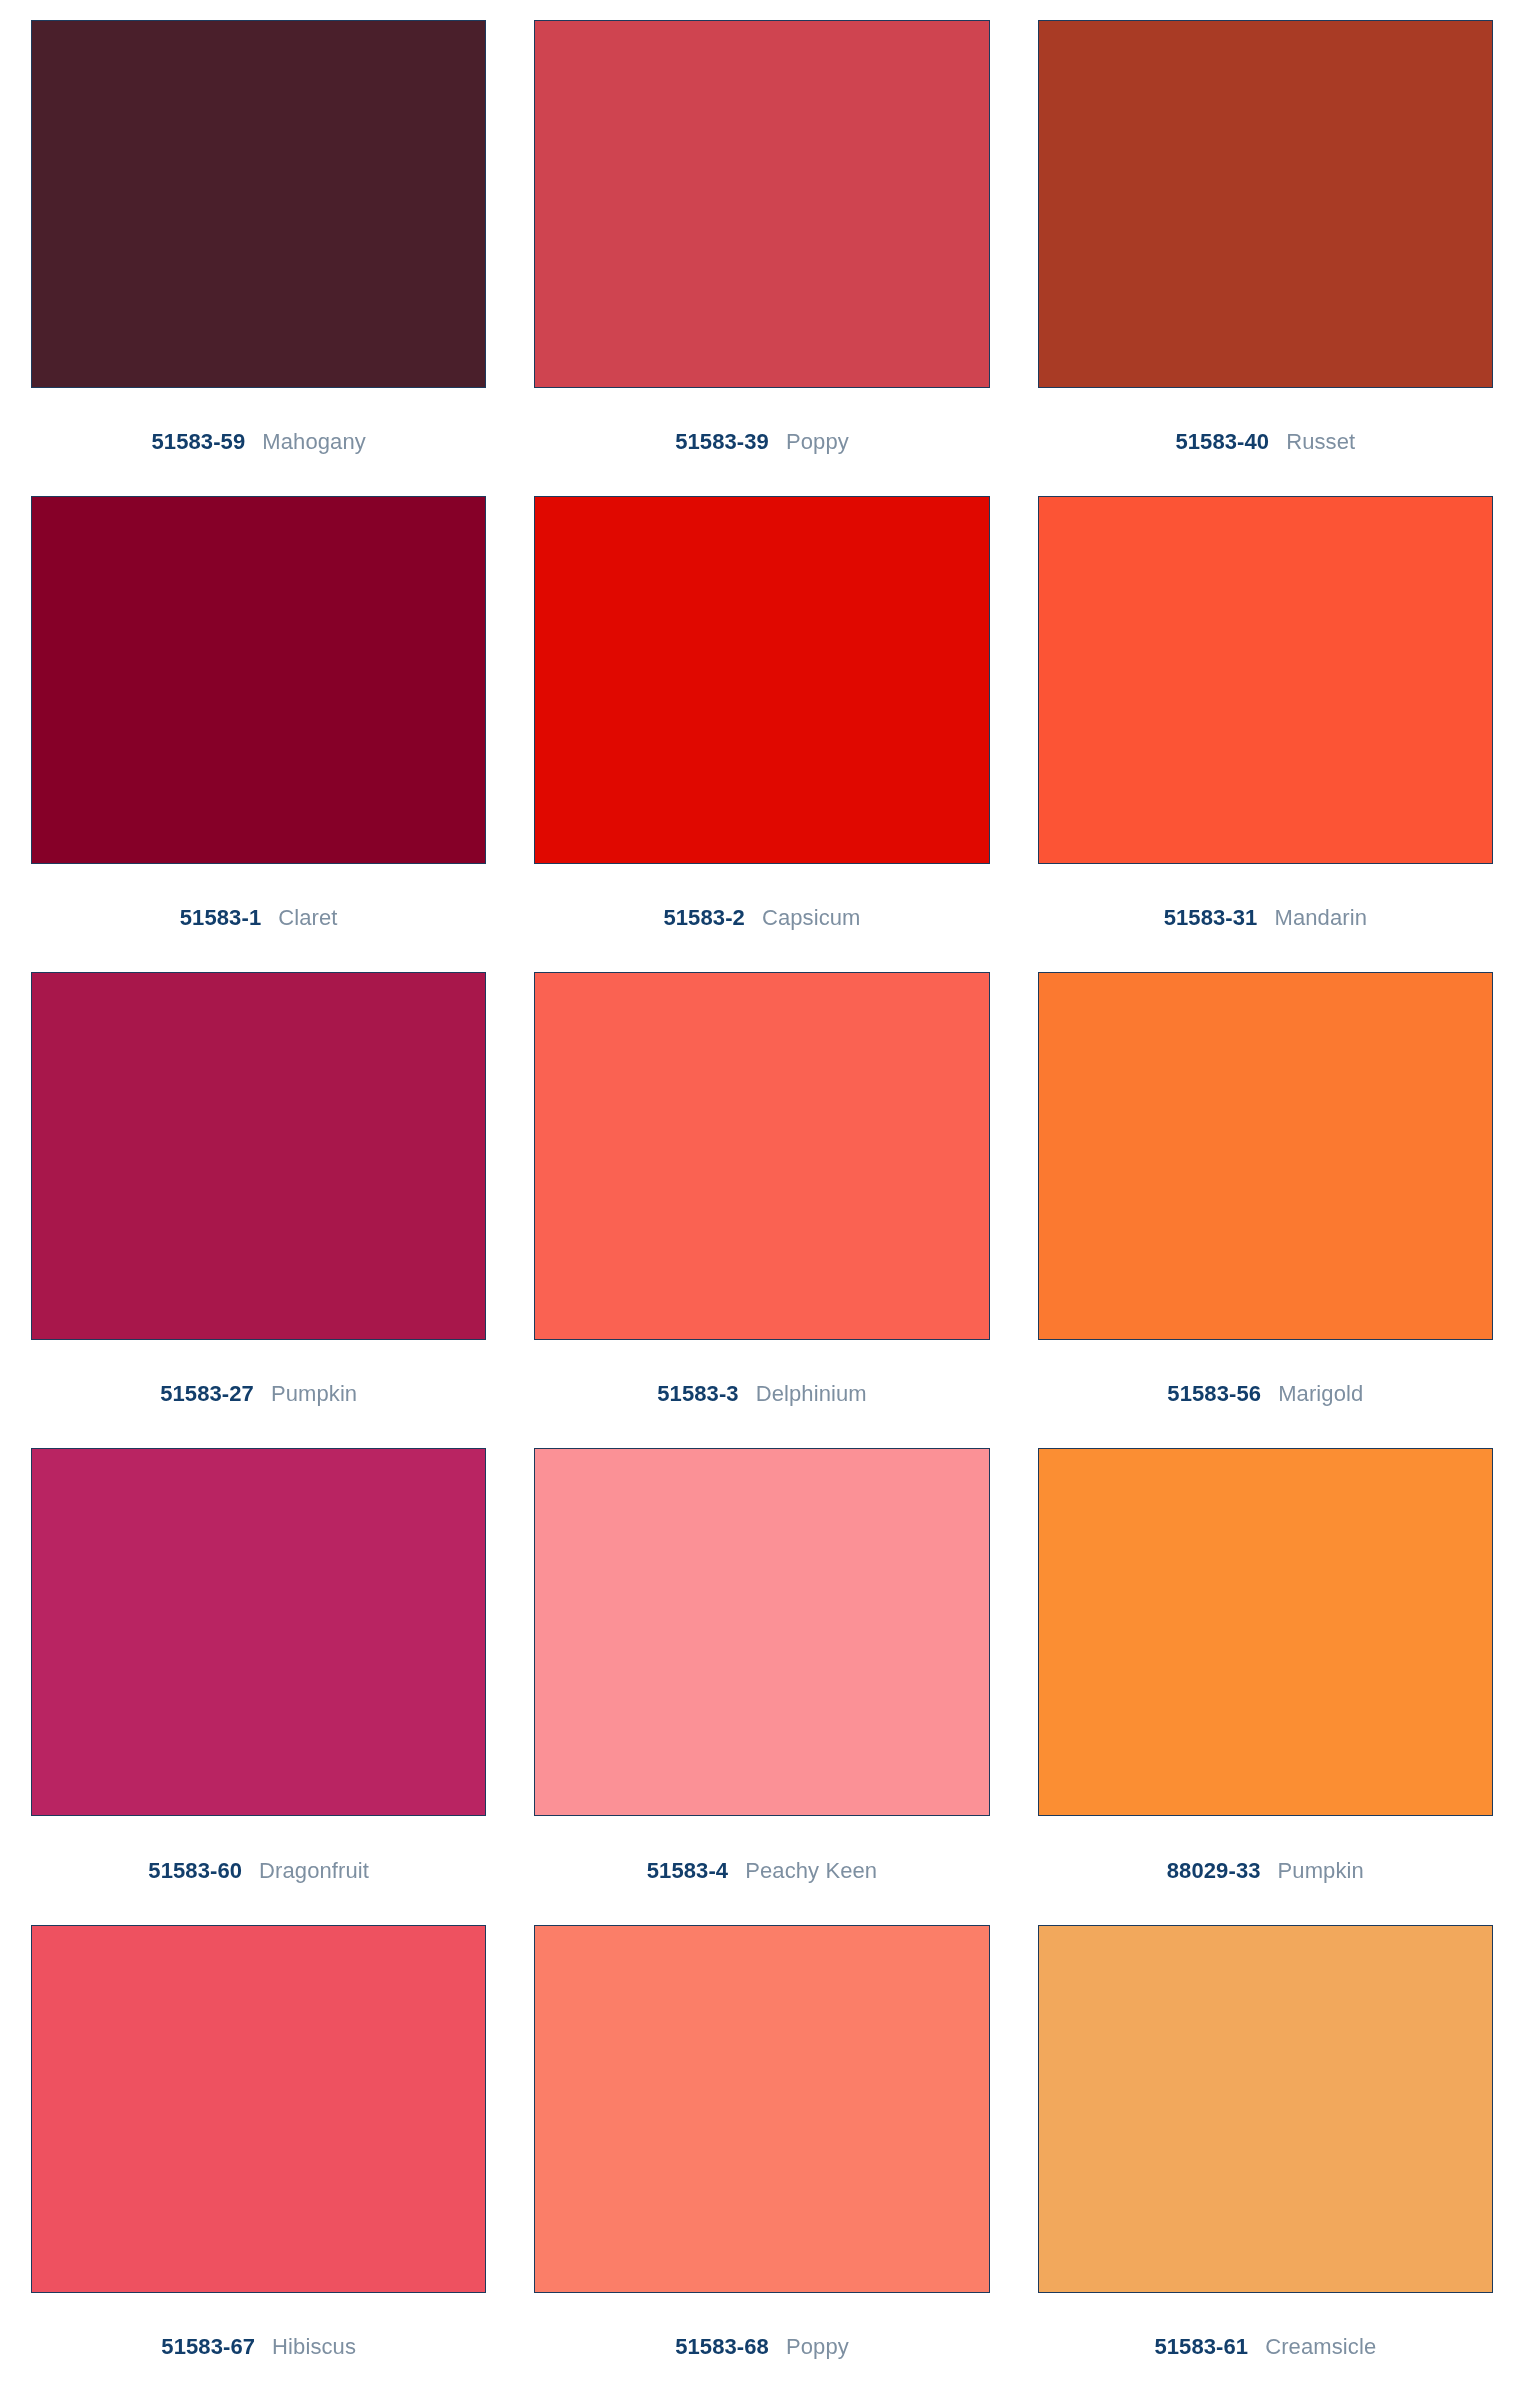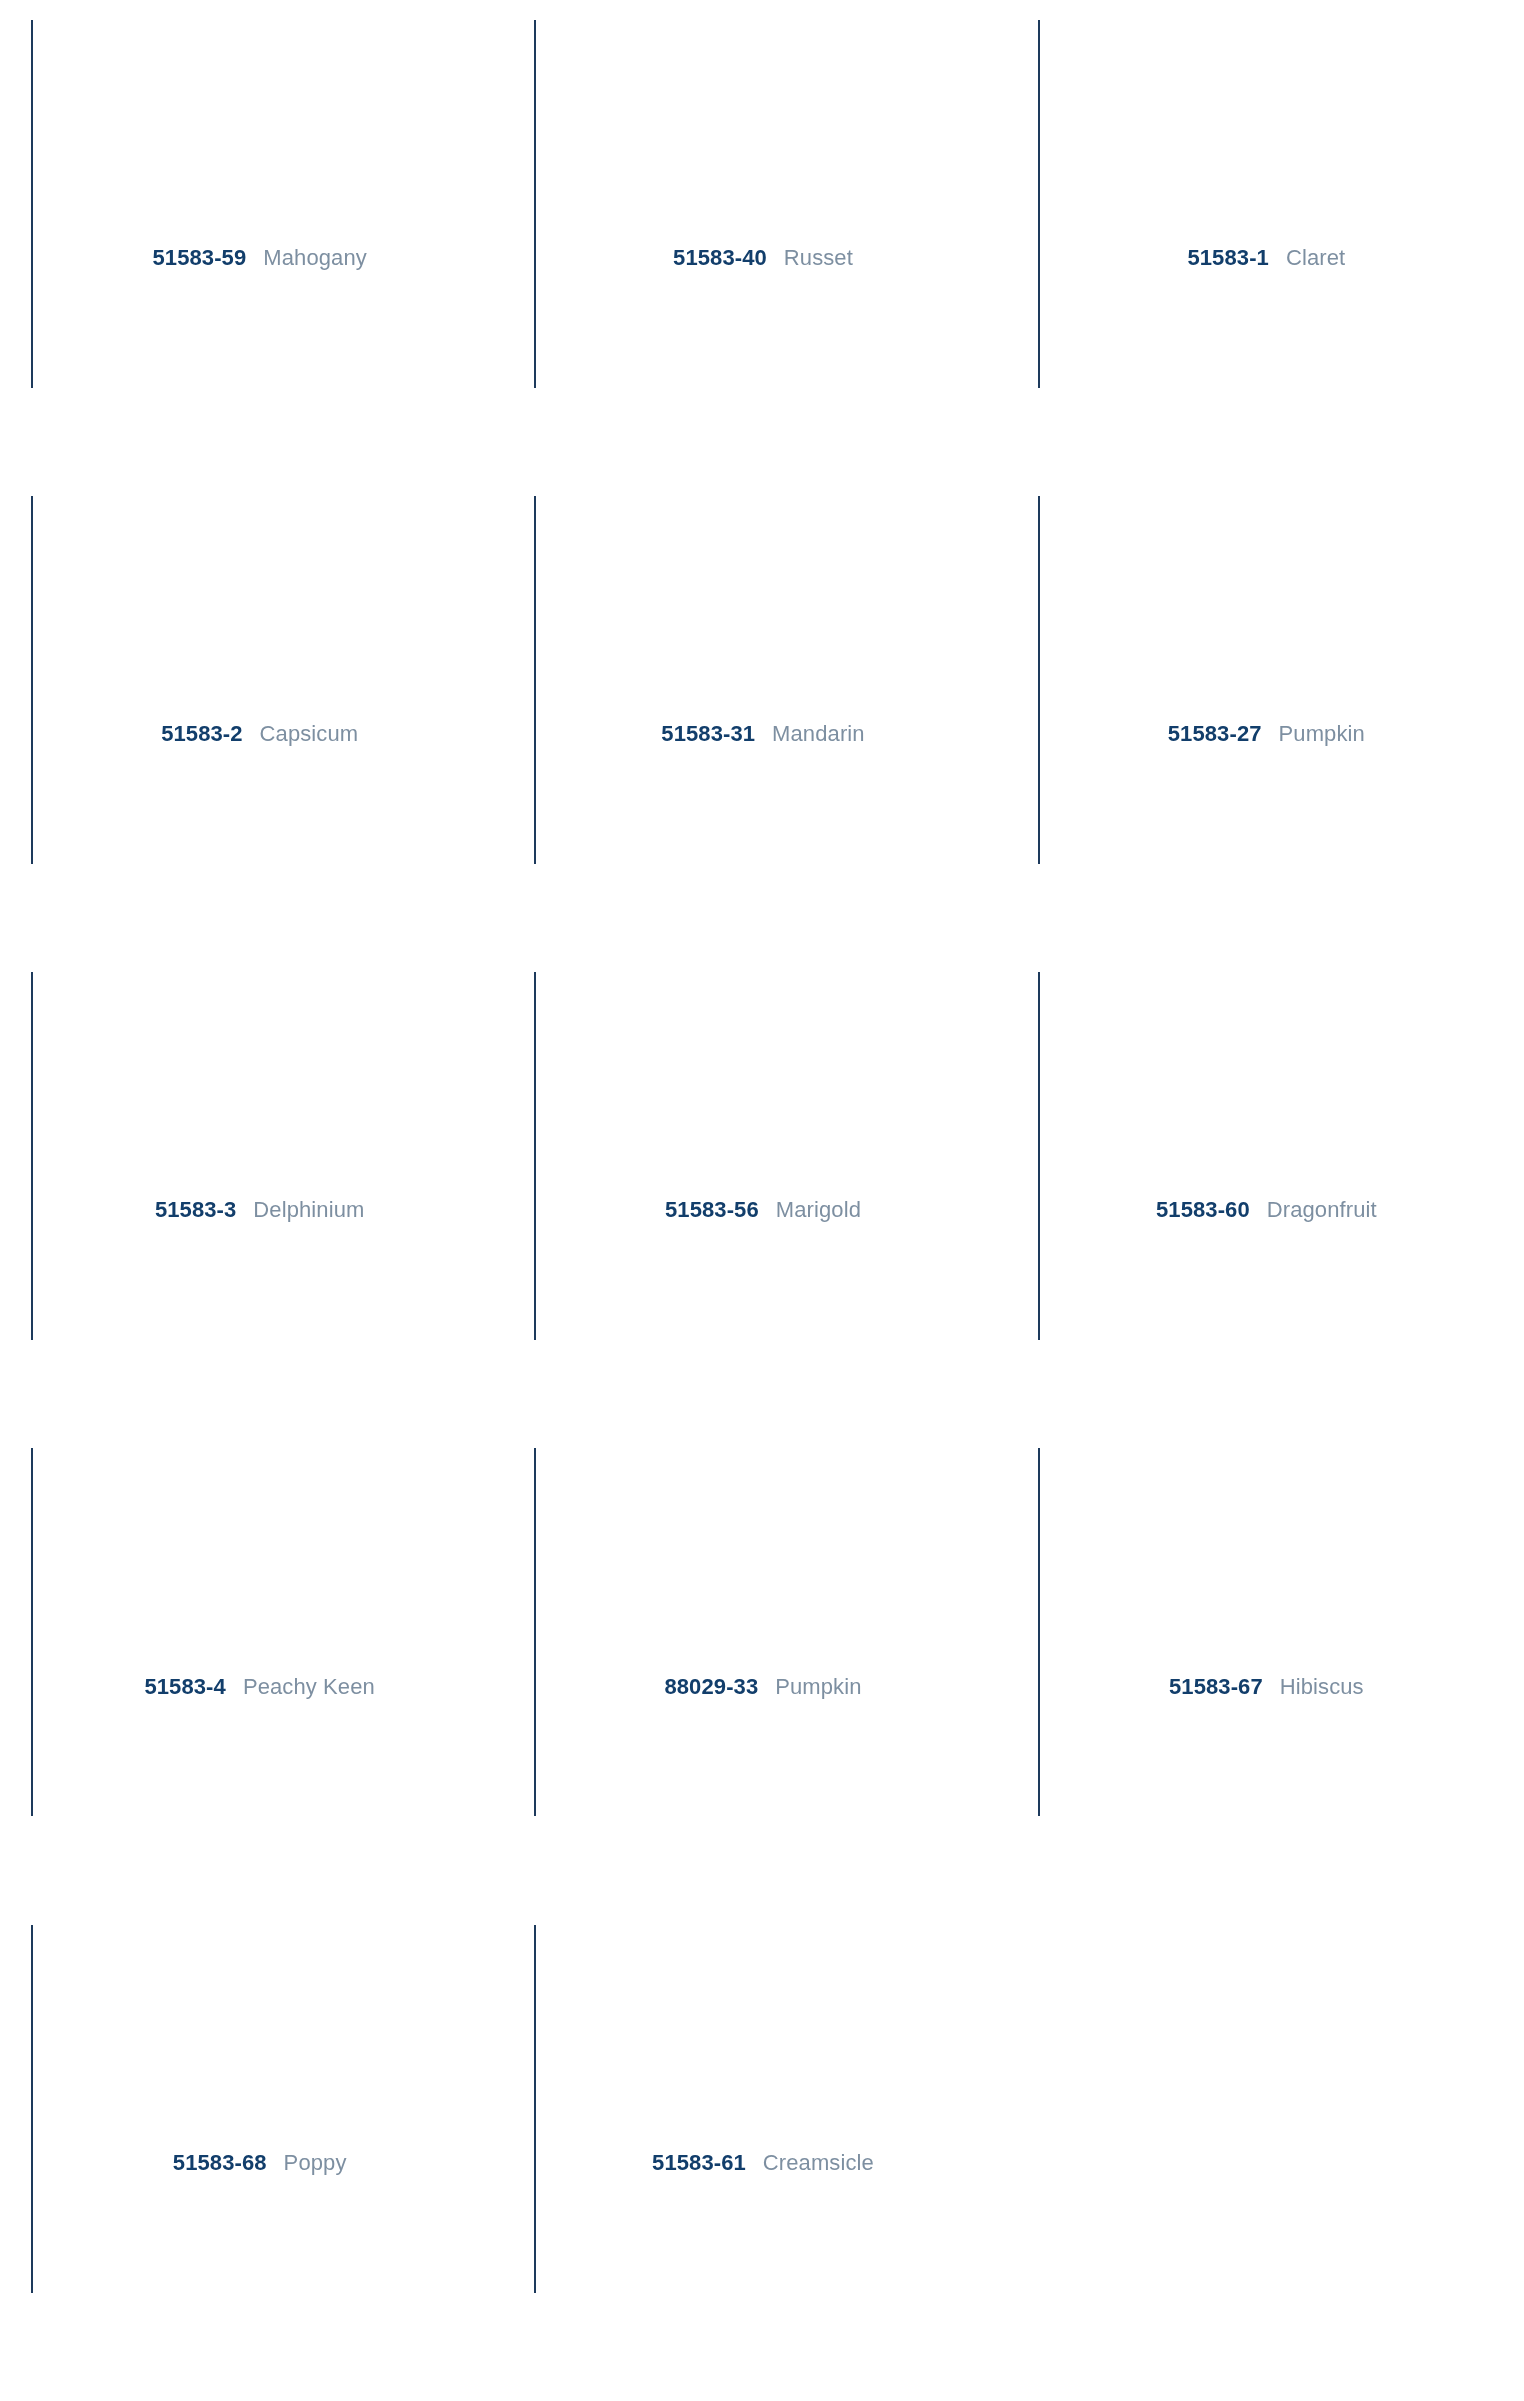--- a/index.html
+++ b/index.html
@@ -22,21 +22,21 @@
     padding: 19.5px 31px 0 31px;
     display: grid;
     grid-template-columns: repeat(3, 1fr);
     grid-template-rows: repeat(5, 1fr);
     column-gap: 48px;
     row-gap: 0px;
   }
 
   .swatch-cell {
     display: flex;
-    flex-direction: row;
+    flex-direction: column;
     align-items: stretch;
   }
 
   .swatch-chip {
     flex: 0 0 auto;
     height: 368px;
     border: 1.6px solid #1d3a5c;
     box-sizing: border-box;
     background: #cccccc;
   }
@@ -64,20 +64,27 @@
 </style>
 </head>
 <body style="background: rgb(255, 255, 255);">
 
 <div id="palette-grid">
     <div class="swatch-cell">
       <div class="swatch-chip" style="border-color: rgb(29, 58, 92); background-color: rgb(74, 31, 43);"></div>
       <div class="swatch-label">
         <span class="swatch-code">51583-59</span>
         <span class="swatch-name">Mahogany</span>
+      </div>
+    </div>
+    <div class="swatch-cell">
+      <div class="swatch-chip" style="border-color: rgb(29, 58, 92); background-color: rgb(207, 68, 80);"></div>
+      <div class="swatch-label">
+        <span class="swatch-code">51583-39</span>
+        <span class="swatch-name">Poppy</span>
       </div>
     </div>
     <div class="swatch-cell">
       <div class="swatch-chip" style="border-color: rgb(29, 58, 92); background-color: rgb(169, 59, 37);"></div>
       <div class="swatch-label">
         <span class="swatch-code">51583-40</span>
         <span class="swatch-name">Russet</span>
       </div>
     </div>
     <div class="swatch-cell">

